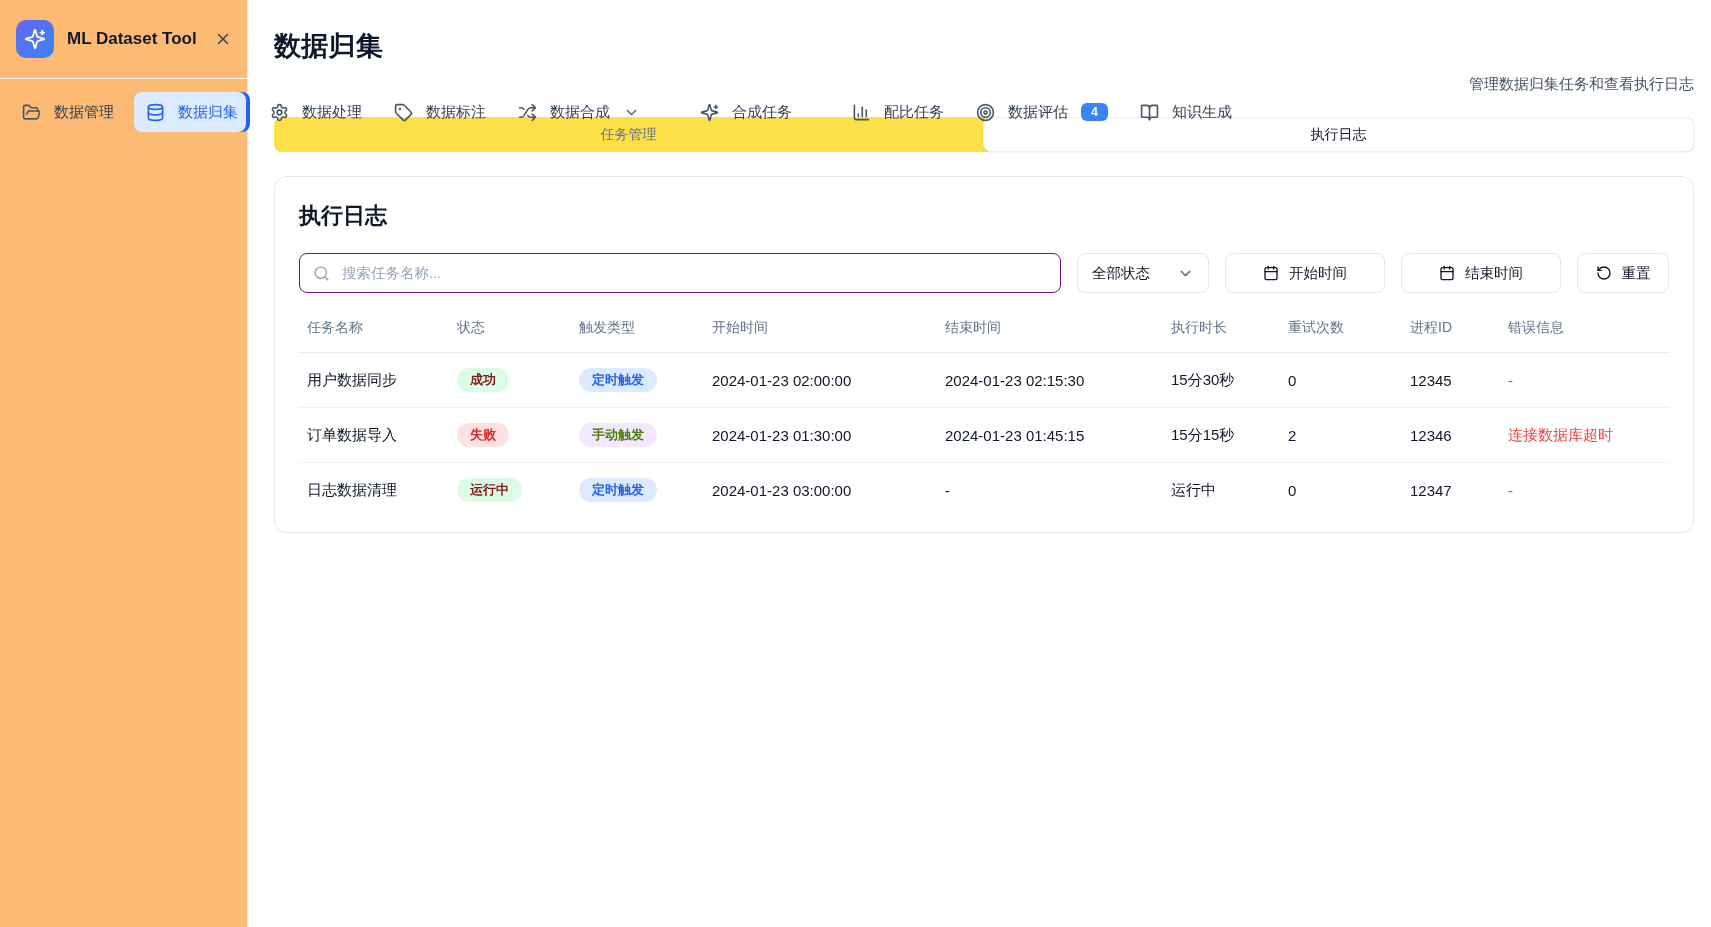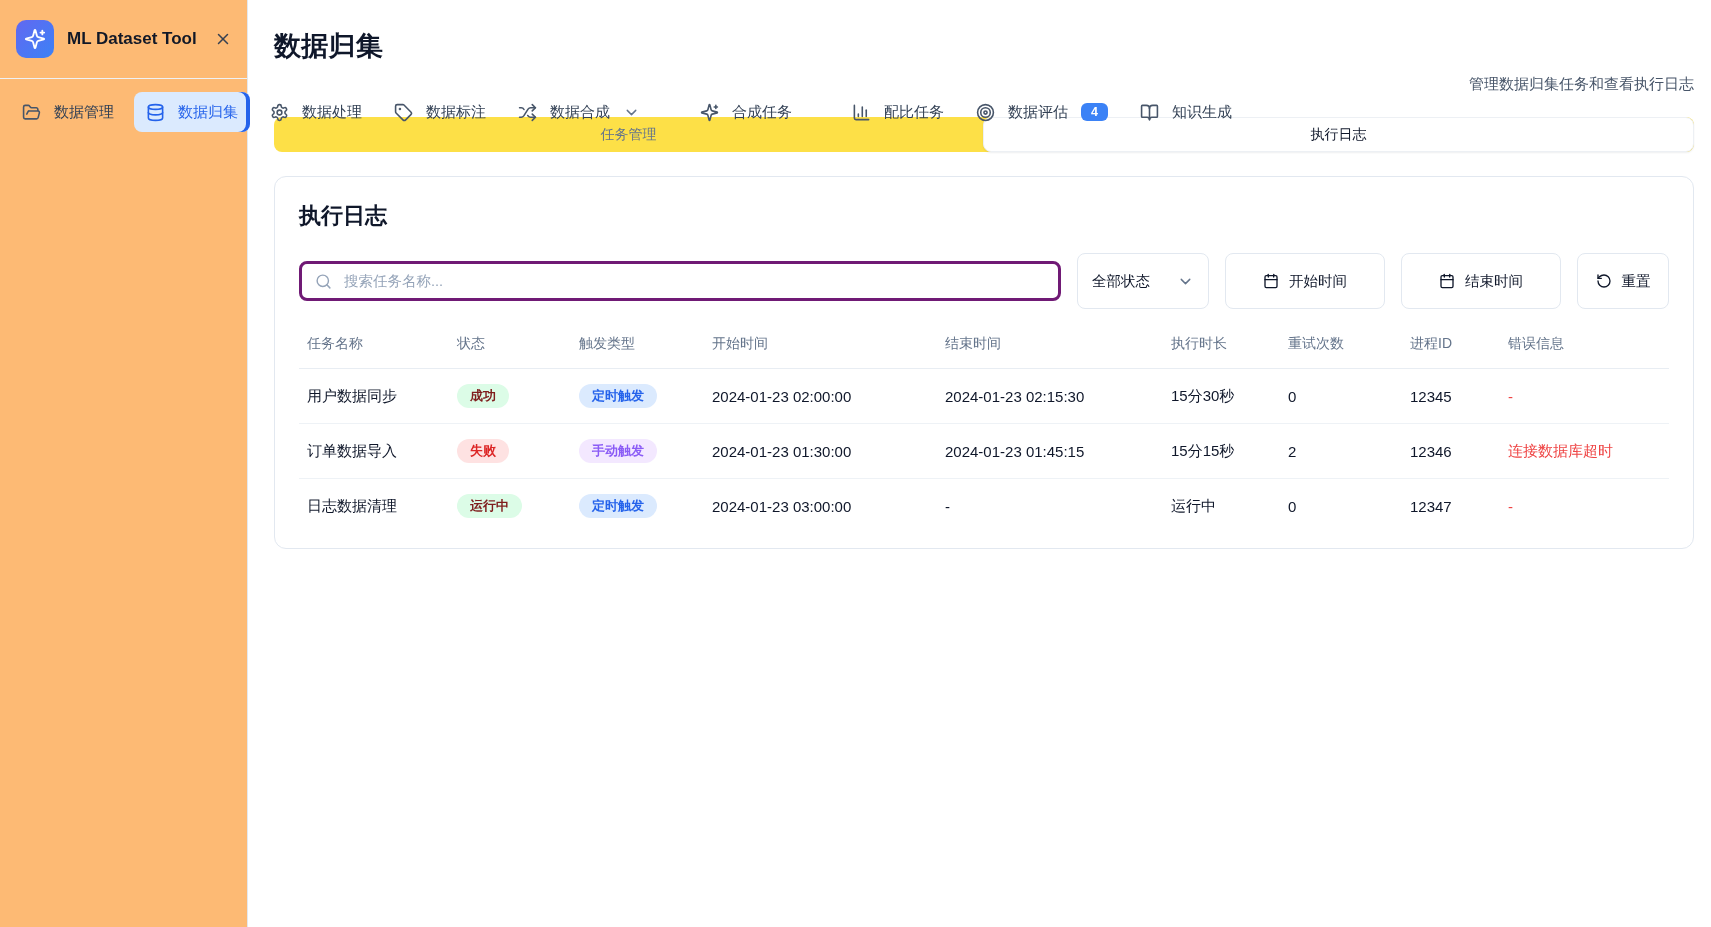--- a/index.html
+++ b/index.html
@@ -35,25 +35,25 @@
   .subtitle { margin:11px 0 0; font-size:15px; color:#475569;text-align:right; }
 
   .tabs { margin-top:23px; display:flex; background:#fde047; border-radius:8px; height:35px; }
   .tab { flex:1; border:none; background:transparent; font-size:14px; color:#64748b; border-radius:8px; cursor:pointer; font-family:inherit; }
   .tab.active { background:#fff; color:#0f172a; font-weight:500; border:1px solid #edf0f4; box-shadow:0 1px 2px rgba(15,23,42,.07); }
 
   .card { margin-top:24px; border:1px solid #e2e8f0; border-radius:12px; padding:24px 24px 14px; background:#fff; }
   h2 { margin:0; font-size:22px; font-weight:700; }
 
   .filters { display:flex; gap:16px; margin-top:22px; align-items:center; }
-  .search { flex:1; display:flex; align-items:center; gap:10px; height:40px; border:3px solid #701a75; border-radius:8px; padding:0 13px; background:#fff; }
+  .search { flex:1; display:flex; align-items:center; gap:10px; height:40px; border:1px solid #701a75; border-radius:8px; padding:0 13px; background:#fff; }
   .search .icon { width:17px; height:17px; color:#94a3b8; flex:none; }
   .search input { border:none; outline:none; flex:1; font-size:14.5px; font-family:inherit; color:#0f172a; background:transparent; }
   .search input::placeholder { color:#94a3b8; }
-  .ctrl { display:flex; align-items:center; justify-content:center; gap:10px; height:56px; border:1px solid #e2e8f0; border-radius:8px; background:#fff; font-size:14.5px; color:#0f172a; cursor:pointer; font-family:inherit; }
+  .ctrl { display:flex; align-items:center; justify-content:center; gap:10px; height:40px; border:1px solid #e2e8f0; border-radius:8px; background:#fff; font-size:14.5px; color:#0f172a; cursor:pointer; font-family:inherit; }
   .ctrl .icon { width:16px; height:16px; color:#0f172a; flex:none; }
   .select { width:132px; justify-content:space-between; padding:0 14px; }
   .btn-date { width:160px; }
   .btn-reset { width:92px; }
 
   table { width:100%; border-collapse:collapse; margin-top:16px; table-layout:fixed; }
   th { font-size:14px; font-weight:400; color:#64748b; text-align:left; padding:10px 8px 15px; border-bottom:1px solid #e8edf3; white-space:nowrap; }
   td { font-size:15px; color:#0f172a; padding:0 8px; height:55px; border-bottom:1px solid #eef2f6; white-space:nowrap; }
   tbody tr:last-child td { border-bottom:none; }
   th:nth-child(1), td:nth-child(1) { width:150px; }
@@ -62,21 +62,21 @@
   th:nth-child(4), td:nth-child(4) { width:233px; }
   th:nth-child(5), td:nth-child(5) { width:226px; }
   th:nth-child(6), td:nth-child(6) { width:117px; }
   th:nth-child(7), td:nth-child(7) { width:122px; }
   th:nth-child(8), td:nth-child(8) { width:98px; }
   .name-cell { font-weight:500; }
   .badge, .trig { display:inline-block; padding:4px 13px; border-radius:999px; font-size:13px; font-weight:600; line-height:1.25; }
   .badge.success, .badge.running { background:#dcfce7; color:#7f1d1d; }
   .badge.fail { background:#fee2e2; color:#dc2626; }
   .trig.scheduled { background:#dbeafe; color:#2563eb; }
-  .trig.manual { background:#f3e8ff; color:#8b5cf6; }
+  .trig.manual { background:#f3e8ff; color:#4d7c0f; }
   td.err { color:#ef4444; }
 </style>
 </head>
 <body>
 
 <div class="app">
   <aside>
     <div class="sb-header">
       <div class="logo" id="logo-slot">
           <svg class="icon" viewBox="0 0 24 24" fill="none" stroke="currentColor" stroke-width="2" stroke-linecap="round" stroke-linejoin="round">

